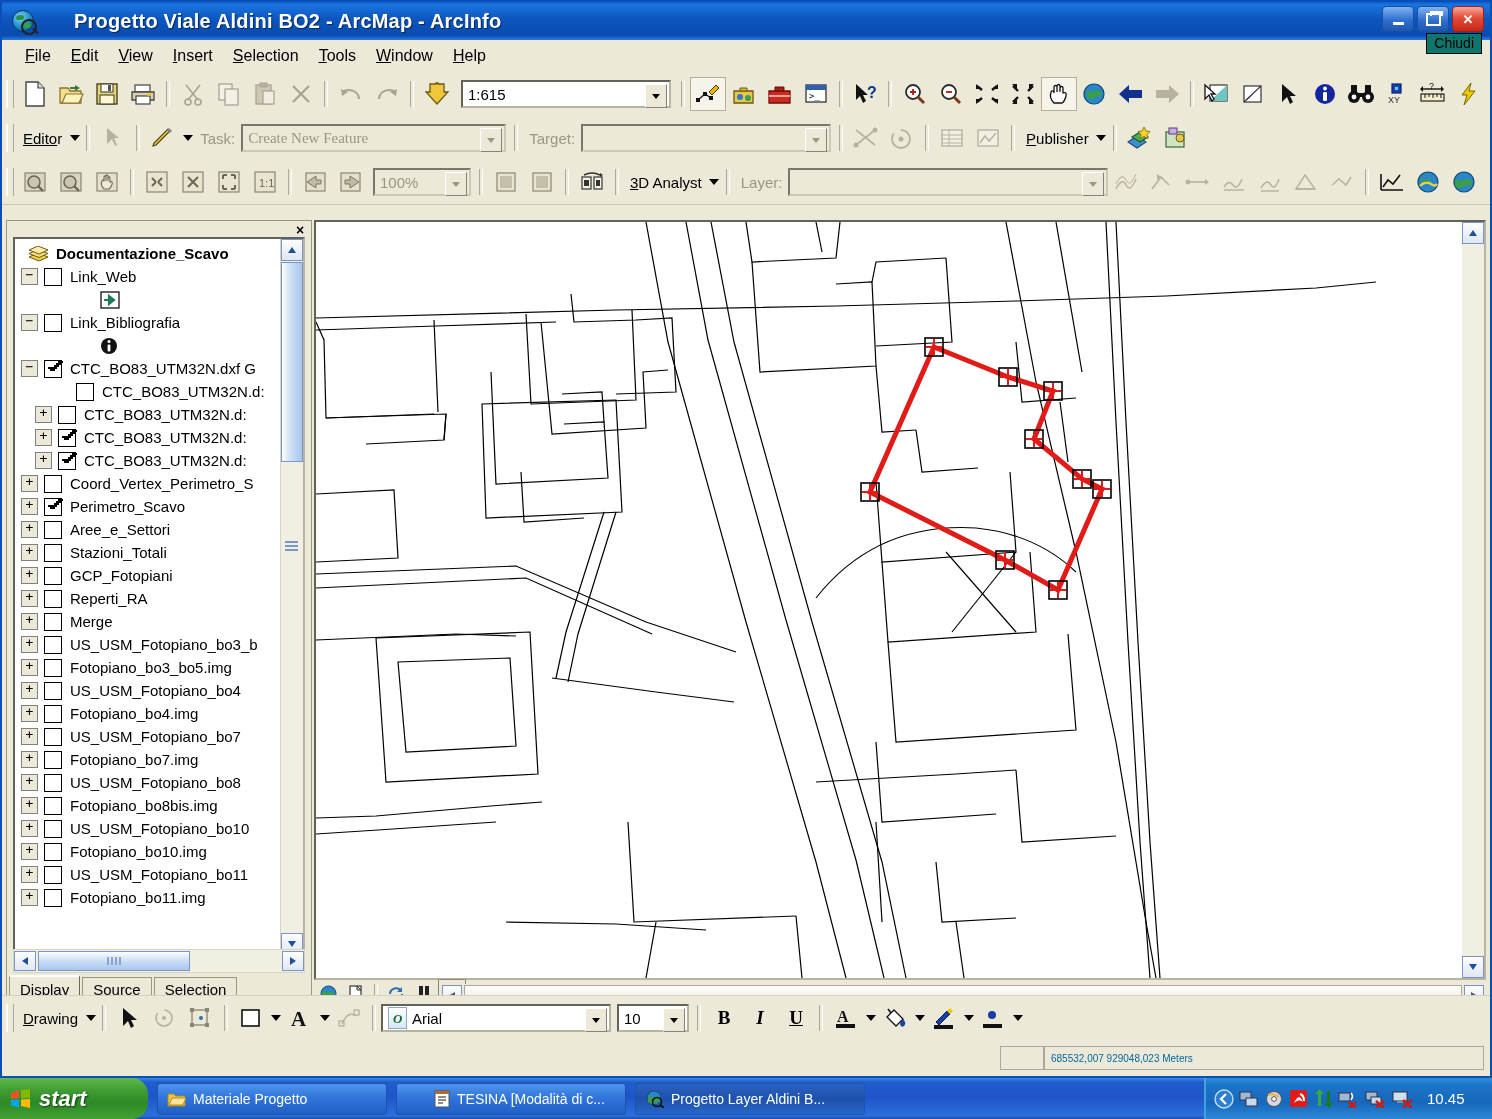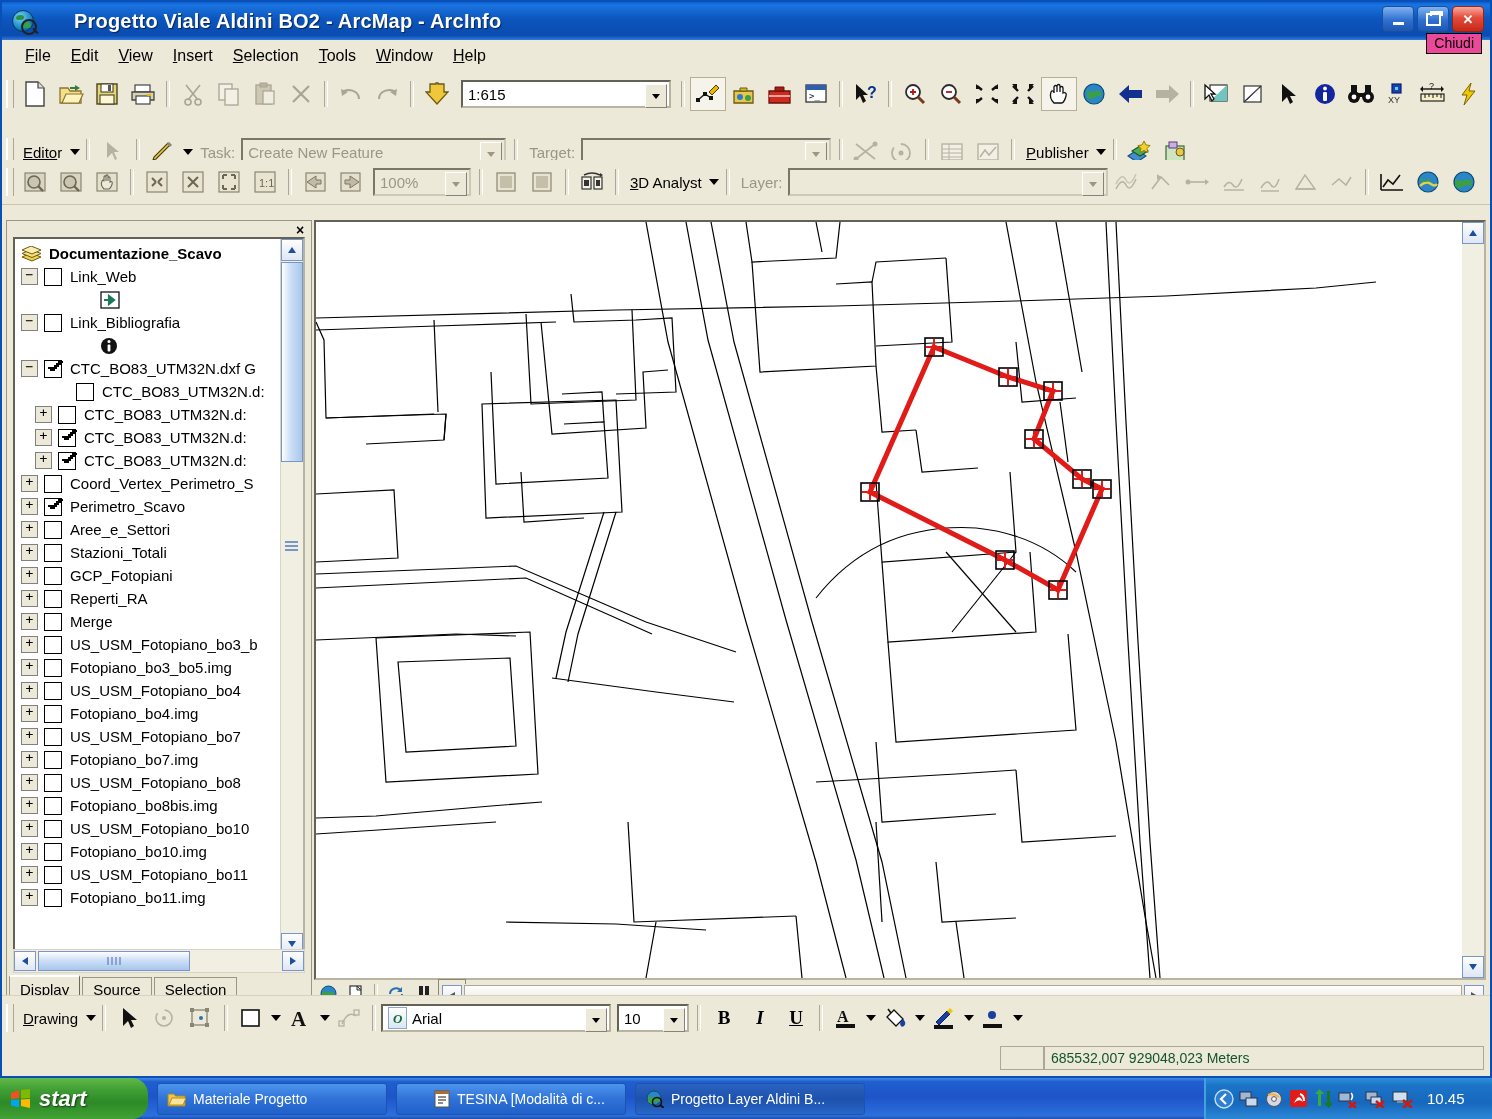--- a/index.html
+++ b/index.html
@@ -26,31 +26,31 @@
   .title-text{color:#fff;font-weight:bold;font-size:20px;letter-spacing:.2px;
      text-shadow:1px 1px 1px rgba(0,0,0,.55);white-space:nowrap;}
   .winbtns{position:absolute;right:6px;top:4px;display:flex;gap:3px;}
   .wbtn{width:30px;height:24px;border-radius:4px;border:1px solid #1b4f9e;
      background:linear-gradient(180deg,#7fb3ef,#2f6fd0 55%,#1d57b4);
      display:flex;align-items:center;justify-content:center;color:#fff;font-size:13px;font-weight:bold;}
   .wbtn.close{background:linear-gradient(180deg,#f7a9a0,#e24b37 45%,#c5281a);border-color:#9e2214;}
   .wbtn .bar{width:11px;height:3px;background:#fff;margin-top:9px;}
   .wbtn .sq{width:11px;height:9px;border:2px solid #fff;position:relative;}
   .wbtn .sq:after{content:"";position:absolute;left:2px;top:-4px;width:9px;height:3px;border:2px solid #fff;border-bottom:none;}
-  .tooltip{position:absolute;right:8px;top:31px;background:#ec4899;border:1px solid #000;
+  .tooltip{position:absolute;right:8px;top:31px;background:#0f766e;border:1px solid #000;
      font-size:14px;padding:1px 7px 2px;color:#000;z-index:40;}
   
   .menubar{position:absolute;left:0;top:38px;right:0;height:32px;background:#ece9d8;
      display:flex;align-items:center;padding-left:14px;gap:2px;border-bottom:1px solid #d6d2bd;}
   .menu{font-size:16px;color:#000;padding:3px 9px;white-space:nowrap;}
   .menu u{text-decoration:underline;}
   
   .tbrow{position:absolute;left:0;right:0;background:#ece9d8;display:flex;align-items:center;}
   .tb1{top:70px;height:44px;}
-  .tb2{top:128px;height:44px;}
+  .tb2{top:114px;height:44px;}
   .tb3{top:158px;height:44px;border-bottom:1px solid #c9c5b0;}
   .grip{width:8px;height:28px;margin:0 3px 0 4px;flex:0 0 auto;
      border-left:2px solid #fff;border-right:1px solid #aca899;box-sizing:border-box;}
   .sep{width:2px;height:26px;margin:0 5px;border-left:1px solid #aca899;border-right:1px solid #fff;flex:0 0 auto;}
   .tbtn{width:36px;height:34px;display:flex;align-items:center;justify-content:center;flex:0 0 auto;position:relative;}
   .tbtn.sel{border:1px solid #b5b095;background:#f6f4ea;box-sizing:border-box;}
   .tbtn svg{display:block;}
   .tlabel{font-size:15px;padding:0 6px;white-space:nowrap;}
   .tlabel.dim{color:#9b9685;}
   .dd{width:13px;height:34px;display:flex;align-items:center;justify-content:center;flex:0 0 auto;}
@@ -100,21 +100,21 @@
   .map-h{position:absolute;left:312px;top:980px;right:4px;height:22px;background:#ece9d8;display:flex;align-items:center;}
   .hbar{height:20px;background:linear-gradient(180deg,#fefeff,#e9e6d6);border:1px solid #aca899;box-sizing:border-box;}
   .mapctl{position:absolute;left:312px;top:978px;height:26px;display:flex;align-items:center;background:#ece9d8;}
   .mctl{width:28px;height:24px;display:flex;align-items:center;justify-content:center;}
   
   .drawbar{position:absolute;left:0;bottom:36px;right:0;height:44px;background:#ece9d8;
      border-top:1px solid #d6d2bd;display:flex;align-items:center;}
   
   .statusbar{position:absolute;left:0;bottom:0;right:0;height:36px;background:#ece9d8;display:flex;align-items:center;}
   .stcell{height:24px;border:1px solid #aca899;box-sizing:border-box;background:#ece9d8;}
-  .stcoord{display:flex;align-items:center;padding-left:6px;font-size:14px;color:#14532d;}
+  .stcoord{display:flex;align-items:center;padding-left:6px;font-size:10px;color:#0369a1;}
   
   .taskbar{position:absolute;left:0;bottom:0;width:1492px;height:41px;
      background:linear-gradient(180deg,#3f8ce8 0%,#205fce 9%,#1e54c8 45%,#2b6fdc 92%,#1b4fae 100%);
      display:flex;align-items:center;z-index:30;}
   .startbtn{width:148px;height:41px;border-radius:0 16px 16px 0;
      background:linear-gradient(180deg,#62b84a 0%,#3f9e33 30%,#2d8a27 60%,#42a233 100%);
      display:flex;align-items:center;padding-left:10px;box-sizing:border-box;}
   .startlbl{color:#fff;font-size:22px;font-style:italic;font-weight:bold;margin-left:7px;
      text-shadow:1px 1px 2px rgba(0,0,0,.6);}
   .tbtn-task{height:32px;margin-left:9px;border-radius:3px;display:flex;align-items:center;
@@ -412,21 +412,21 @@
     <div class="tbtn">
       <svg width="26" height="24">
           <path d="M3 20 l3 -1 l14 -14 l-2 -2 l-14 14 z" fill="#e8c84a" stroke="#4a3e08" stroke-width="1.1"></path>
           <path d="M18 3 l3 3" stroke="#888" stroke-width="3"></path>
         </svg>
     </div>
     <div class="dd">
         <div class="caret"></div>
       </div>
     <div class="tlabel dim">Task:</div>
-    <div class="combo disabled" style="width:265px;">
+    <div class="combo disabled" style="width:265px;font-family:Liberation Serif, serif;">
       <span>Create New Feature</span>
       <div class="arrowbox">
           <div class="caret dim"></div>
         </div>
     </div>
     <div class="sep" style="margin-left:8px;"></div>
     <div class="tlabel dim">Target:</div>
     <div class="combo disabled" style="width:250px;">
       <span></span>
       <div class="arrowbox">
@@ -648,21 +648,21 @@
           <path d="M5 9 q5 3 9 1 q4 -2 8 1 l0 5 q-5 -2 -9 1 q-4 3 -8 -1z" fill="#3a9e4a"></path>
         </svg>
     </div>
   </div>
 
   <div class="toc">
     <div class="toc-close">×</div>
     <div class="toc-inner">
       <div class="tree">
 
-        <div class="trow" style="padding-left:6px;">
+        <div class="trow" style="padding-left:13px;">
           <div class="stack">
             <svg width="22" height="16">
               <path d="M1 11 l9 -4 l10 4 l-9 4 z" fill="#f0d048" stroke="#6b5a10" stroke-width="1"></path>
               <path d="M1 7.5 l9 -4 l10 4 l-9 4 z" fill="#f6e07c" stroke="#6b5a10" stroke-width="1"></path>
               <path d="M1 4 l9 -4 l10 4 l-9 4 z" fill="#fcecb0" stroke="#6b5a10" stroke-width="1"></path>
             </svg>
           </div>
           <div class="lname bold">Documentazione_Scavo</div>
         </div>
         <div id="layer-rows">

